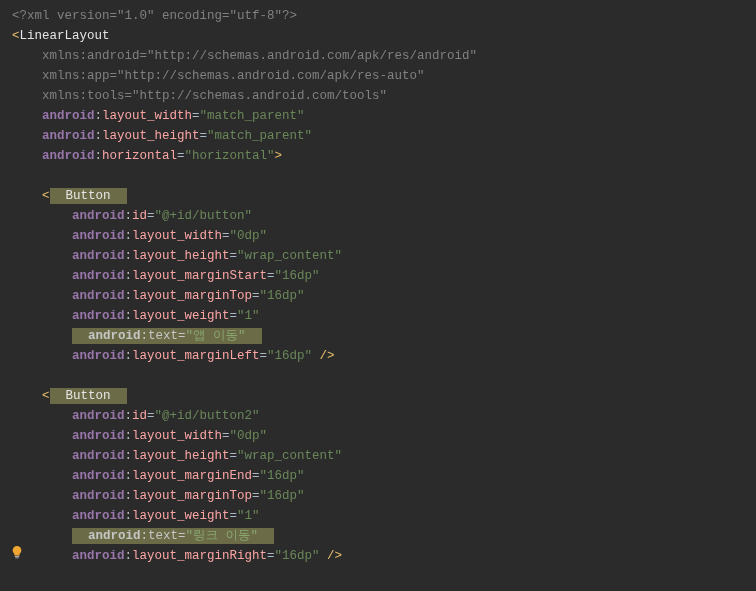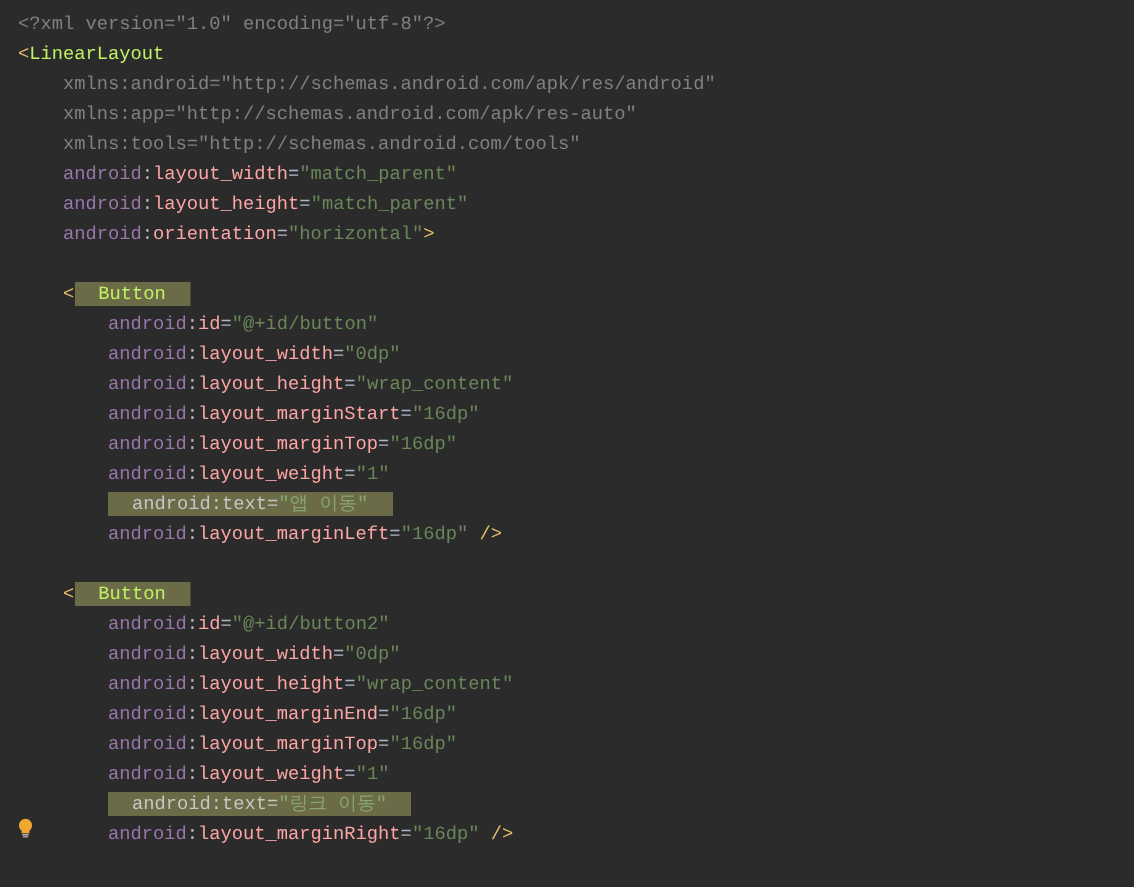--- a/index.html
+++ b/index.html
@@ -18,22 +18,22 @@
     position: relative;
     z-index: 1;
   }
   .line {
     line-height: 20px;
     white-space: pre;
     height: 20px;
   }
   .xml-decl { color: #808080; }
   .tag-bracket { color: #e8bf6a; }
-  .tag-name { color: #bef264; }
-  .ns-prefix { color: #9876aa; }
+  .tag-name { color: #e5e5e5; }
+  .ns-prefix { color: #9876aa; font-weight: bold; }
   .attr-name { color: #bababa; }
   .attr-local { color: #fca5a5; }
   .eq { color: #a9b7c6; }
   .string { color: #6a8759; }
   .comment-style { color: #808080; }
   .highlight {
     background: #6b6b47;
     color: #c0c0c0;
     padding: 1px 16px;
   }
@@ -62,21 +62,21 @@
   <div class="line"><span class="xml-decl">&lt;?xml version="1.0" encoding="utf-8"?&gt;</span></div>
 
   <div class="line"><span class="tag-bracket">&lt;</span><span class="tag-name">LinearLayout</span></div>
 
   <div id="root-attrs">
       <div class="line">    <span class="comment-style">xmlns:android="http://schemas.android.com/apk/res/android"</span></div>
       <div class="line">    <span class="comment-style">xmlns:app="http://schemas.android.com/apk/res-auto"</span></div>
       <div class="line">    <span class="comment-style">xmlns:tools="http://schemas.android.com/tools"</span></div>
       <div class="line">    <span class="ns-prefix">android</span><span class="attr-name">:</span><span class="attr-local">layout_width</span><span class="eq">=</span><span class="string">"match_parent"</span></div>
       <div class="line">    <span class="ns-prefix">android</span><span class="attr-name">:</span><span class="attr-local">layout_height</span><span class="eq">=</span><span class="string">"match_parent"</span></div>
-      <div class="line">    <span class="ns-prefix">android</span><span class="attr-name">:</span><span class="attr-local">orientation</span><span class="eq">=</span><span class="string">"horizontal"</span><span class="tag-bracket">&gt;</span></div>
+      <div class="line">    <span class="ns-prefix">android</span><span class="attr-name">:</span><span class="attr-local">horizontal</span><span class="eq">=</span><span class="string">"horizontal"</span><span class="tag-bracket">&gt;</span></div>
     </div>
 
   <div class="line"></div>
 
   <div class="line">    <span class="tag-bracket">&lt;</span><span class="highlight"><span class="tag-name">Button</span></span></div>
 
   <div id="btn1-attrs">
       <div class="line">        <span class="ns-prefix">android</span><span class="attr-name">:</span><span class="attr-local">id</span><span class="eq">=</span><span class="string">"@+id/button"</span></div>
       <div class="line">        <span class="ns-prefix">android</span><span class="attr-name">:</span><span class="attr-local">layout_width</span><span class="eq">=</span><span class="string">"0dp"</span></div>
       <div class="line">        <span class="ns-prefix">android</span><span class="attr-name">:</span><span class="attr-local">layout_height</span><span class="eq">=</span><span class="string">"wrap_content"</span></div>

